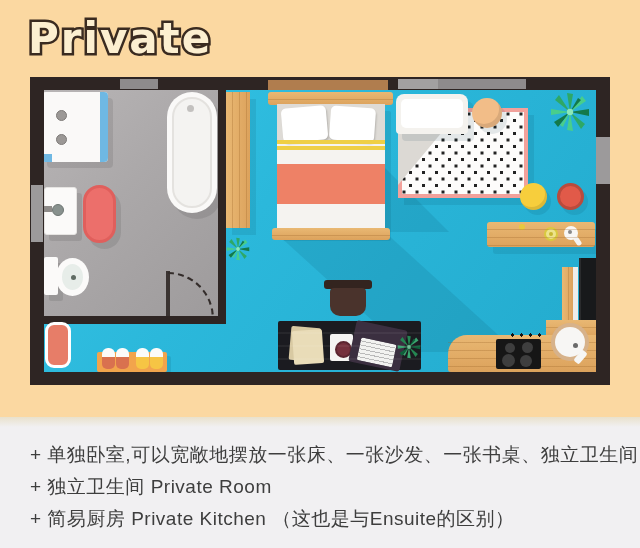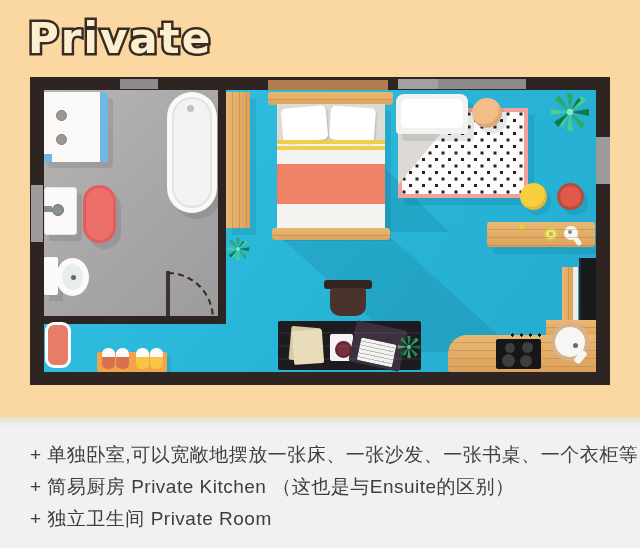--- a/index.html
+++ b/index.html
@@ -262,18 +262,18 @@
     <div class="abs" style="left:238px;top:3px;width:120px;height:10px;background:#B07D4E;"></div>
     <div class="abs window" style="left:90px;top:2px;width:38px;height:10px;"></div>
     <div class="abs window" style="left:368px;top:2px;width:128px;height:10px;
                 background:linear-gradient(90deg,#A2A0A1 0 40px,#8E8B8C 40px);"></div>
     <div class="abs window" style="left:1px;top:108px;width:12px;height:57px;background:#9C9A9B;"></div>
     <div class="abs window" style="left:566px;top:60px;width:14px;height:47px;background:#9C9A9B;"></div>
 
   </div>
 
   <div class="notes">
-    <div class="note-line">+ 单独卧室,可以宽敞地摆放一张床、一张沙发、一张书桌、一个衣柜等</div>
+    <div class="note-line">+ 单独卧室,可以宽敞地摆放一张床、一张沙发、一张书桌、独立卫生间</div>
+    <div class="note-line">+ 独立卫生间 Private Room</div>
     <div class="note-line">+ 简易厨房 Private Kitchen （这也是与Ensuite的区别）</div>
-    <div class="note-line">+ 独立卫生间 Private Room</div>
   </div>
 
 </div>
 
 </body></html>

